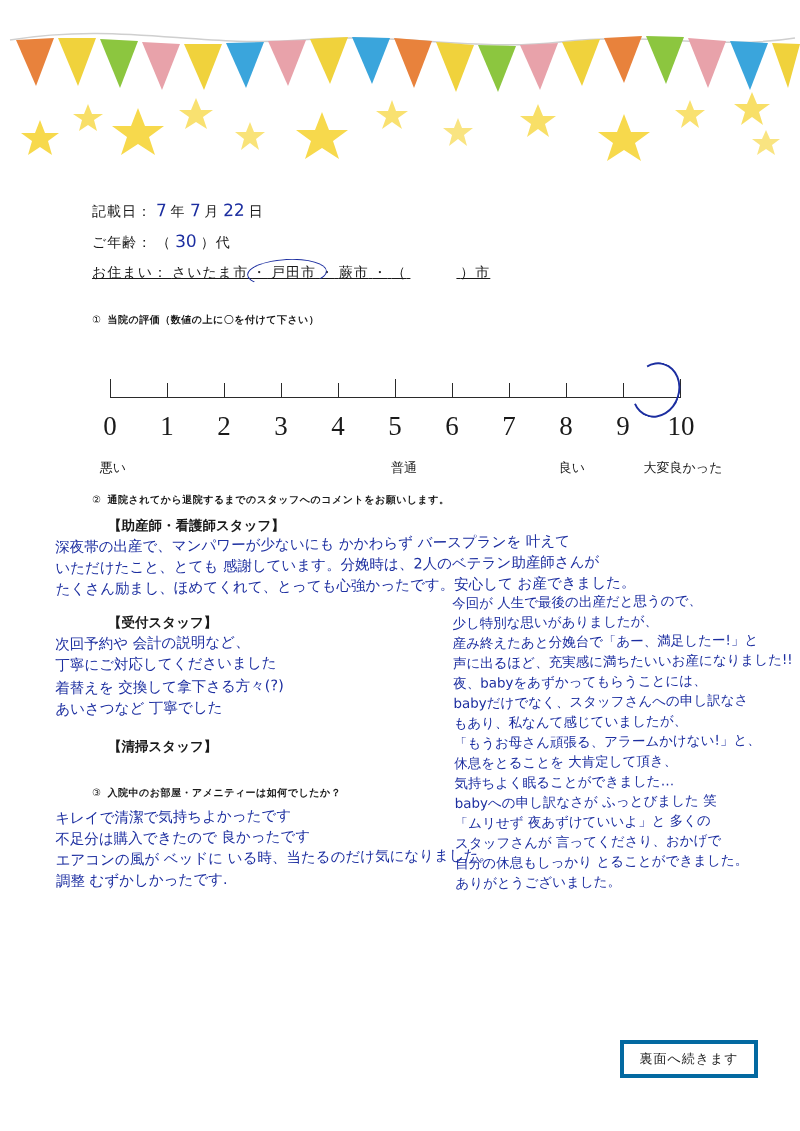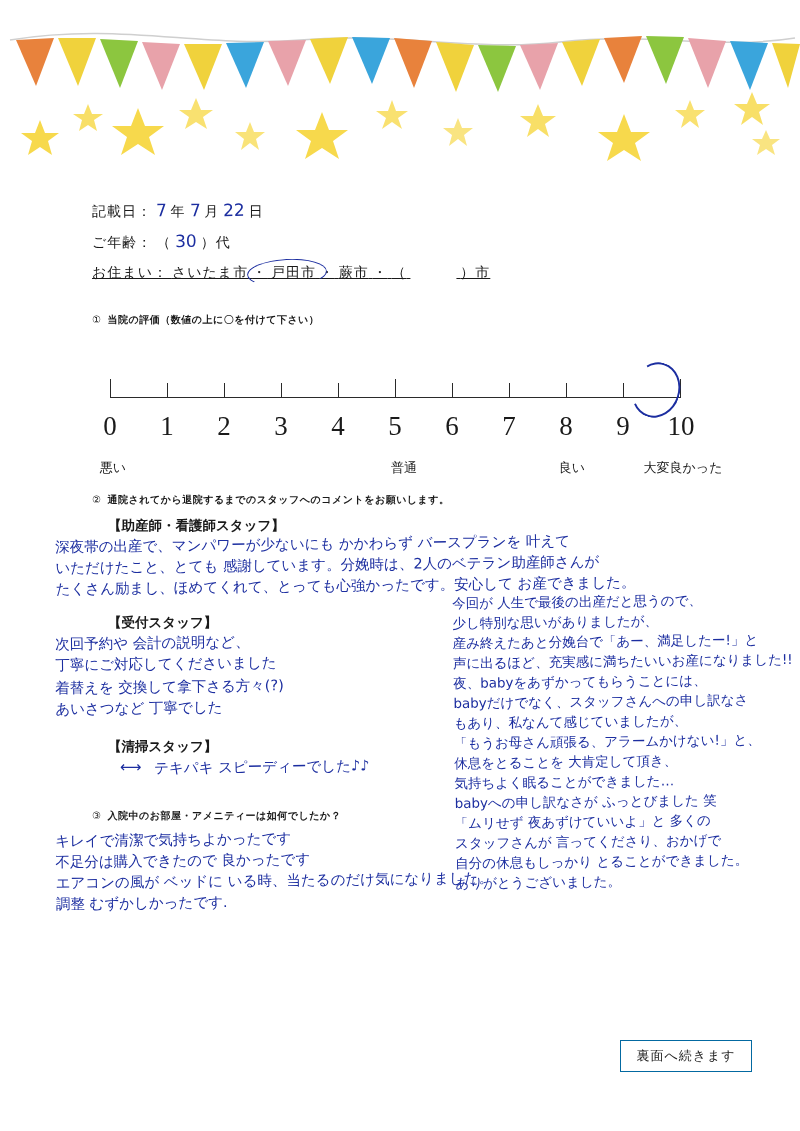--- a/index.html
+++ b/index.html
@@ -140,21 +140,21 @@
     top: 0;
     width: 340px;
   }
 
   .back-box {
     position: absolute;
     left: 620px;
     top: 1040px;
     width: 130px;
     height: 30px;
-    border: 1px solid #0369a1;
+    border: 4px solid #0369a1;
     font-size: 13px;
     display: flex;
     align-items: center;
     justify-content: center;
     letter-spacing: 1px;
   }
 
   .arrow-gl { color: #1c2ea0; font-size: 15px; }
 </style>
 </head>
@@ -296,24 +296,20 @@
       <span class="hw-blk">次回予約や 会計の説明など、
 丁寧にご対応してくださいました</span>
     </div>
 
     <div class="ans">
       <span class="hw-blk">着替えを 交換して拿下さる方々(?)
 あいさつなど 丁寧でした</span>
     </div>
 
     <div class="brack" style="margin-top:18px;">【清掃スタッフ】</div>
-    <div class="ans" style="padding-left:120px;">
-      <span class="arrow-gl">⟷</span>
-      <span class="hw-blk" style="display:inline-block; vertical-align:top; margin-left:8px;">テキパキ スピーディーでした♪♪</span>
-    </div>
 
     <div class="side-note" style="top:76px;">
       <span class="hw-blk" style="font-size:13.5px; line-height:20px;">今回が 人生で最後の出産だと思うので、
 少し特別な思いがありましたが、
 産み終えたあと分娩台で「あー、満足したー!」と
 声に出るほど、充実感に満ちたいいお産になりました!!
 夜、babyをあずかってもらうことには、
 babyだけでなく、スタッフさんへの申し訳なさ
 もあり、私なんて感じていましたが、
 「もうお母さん頑張る、アラームかけない!」と、

